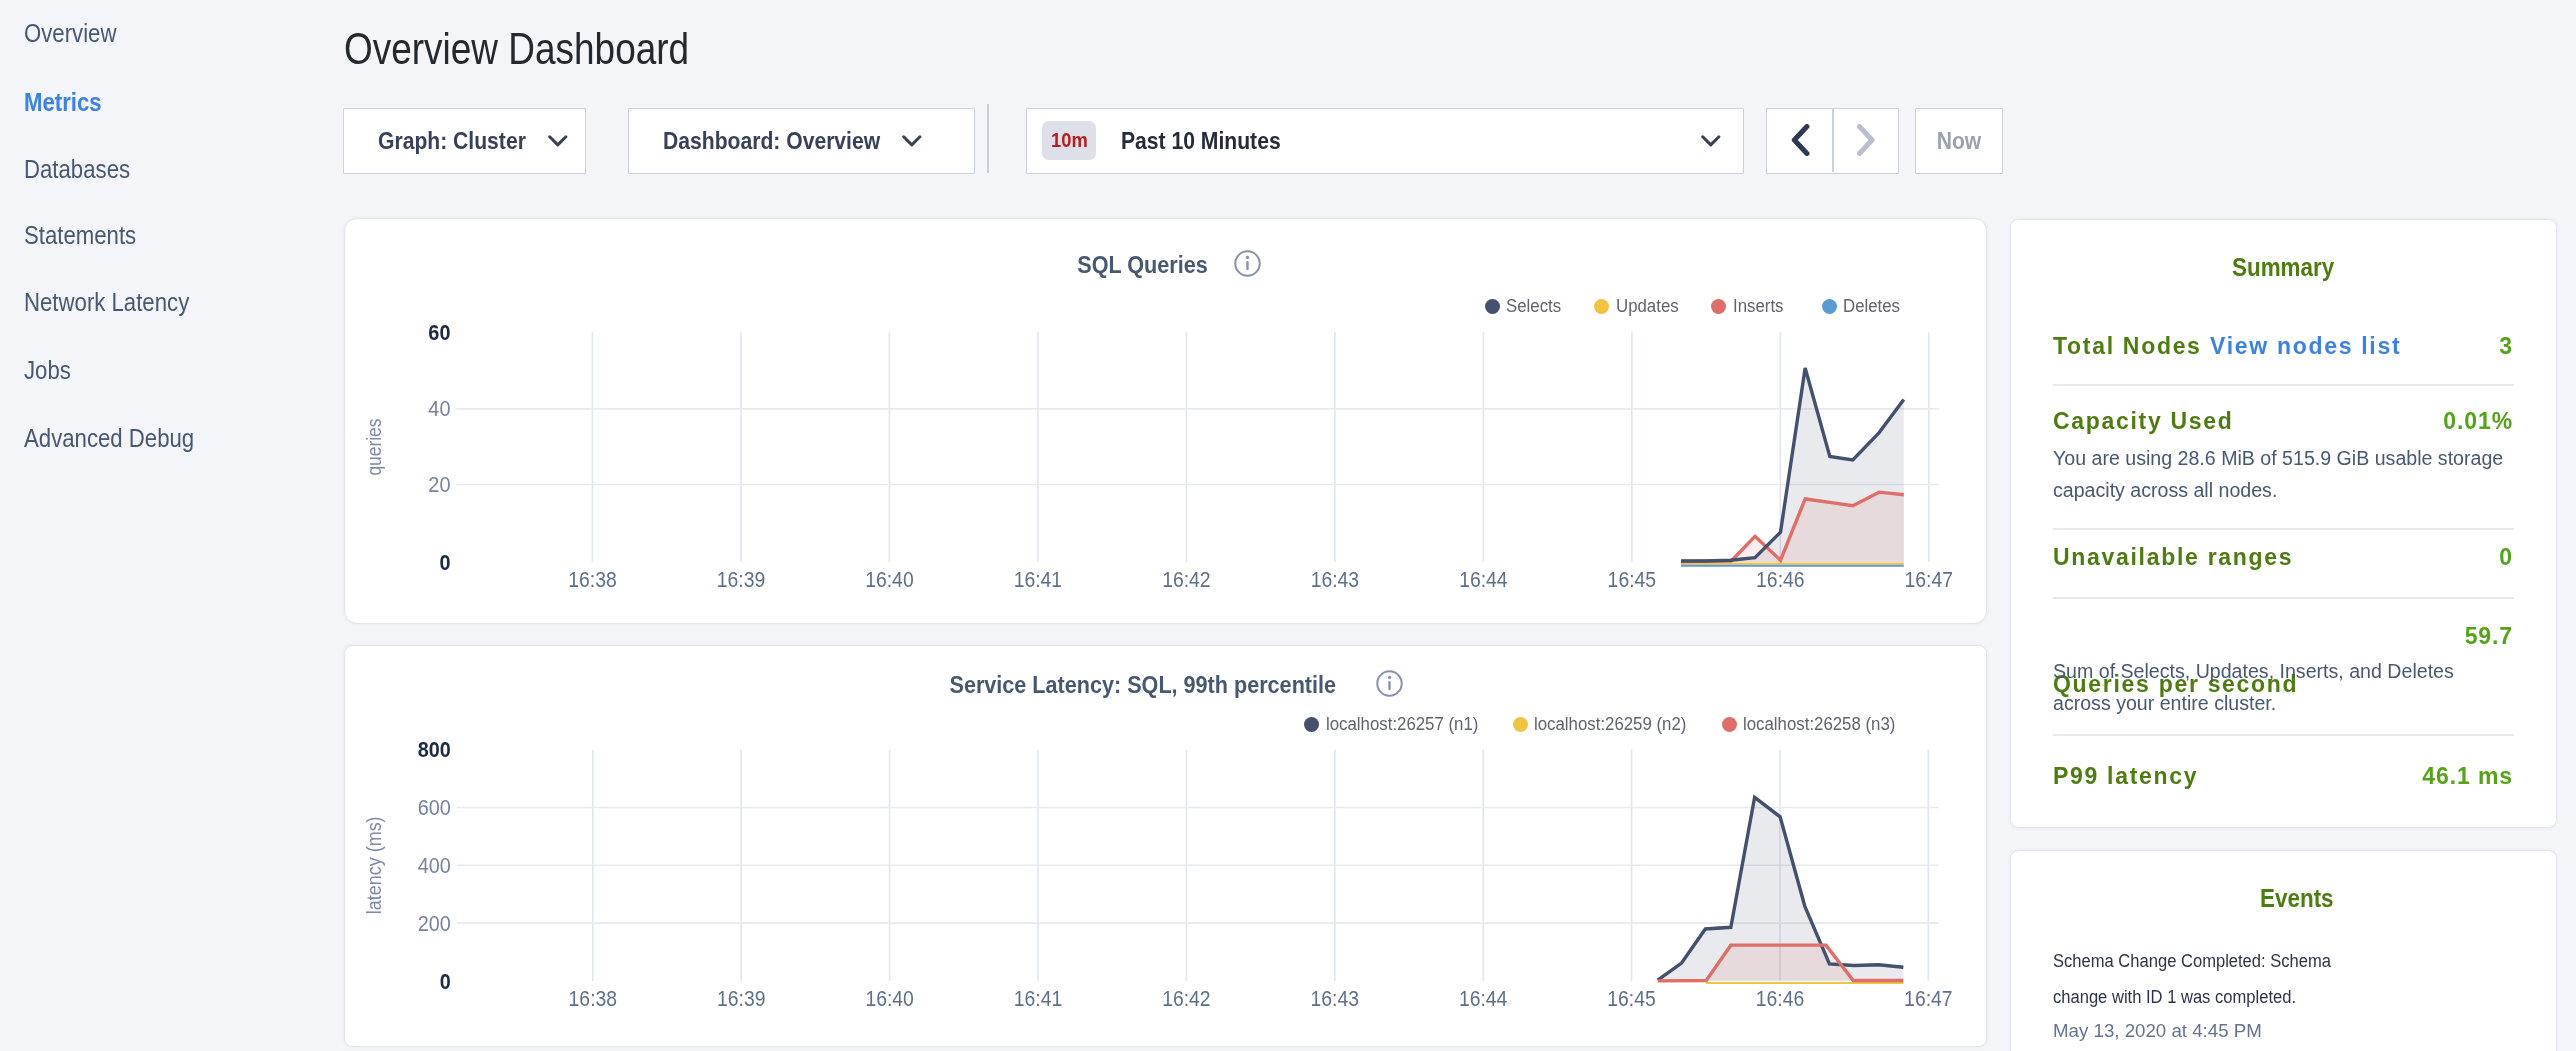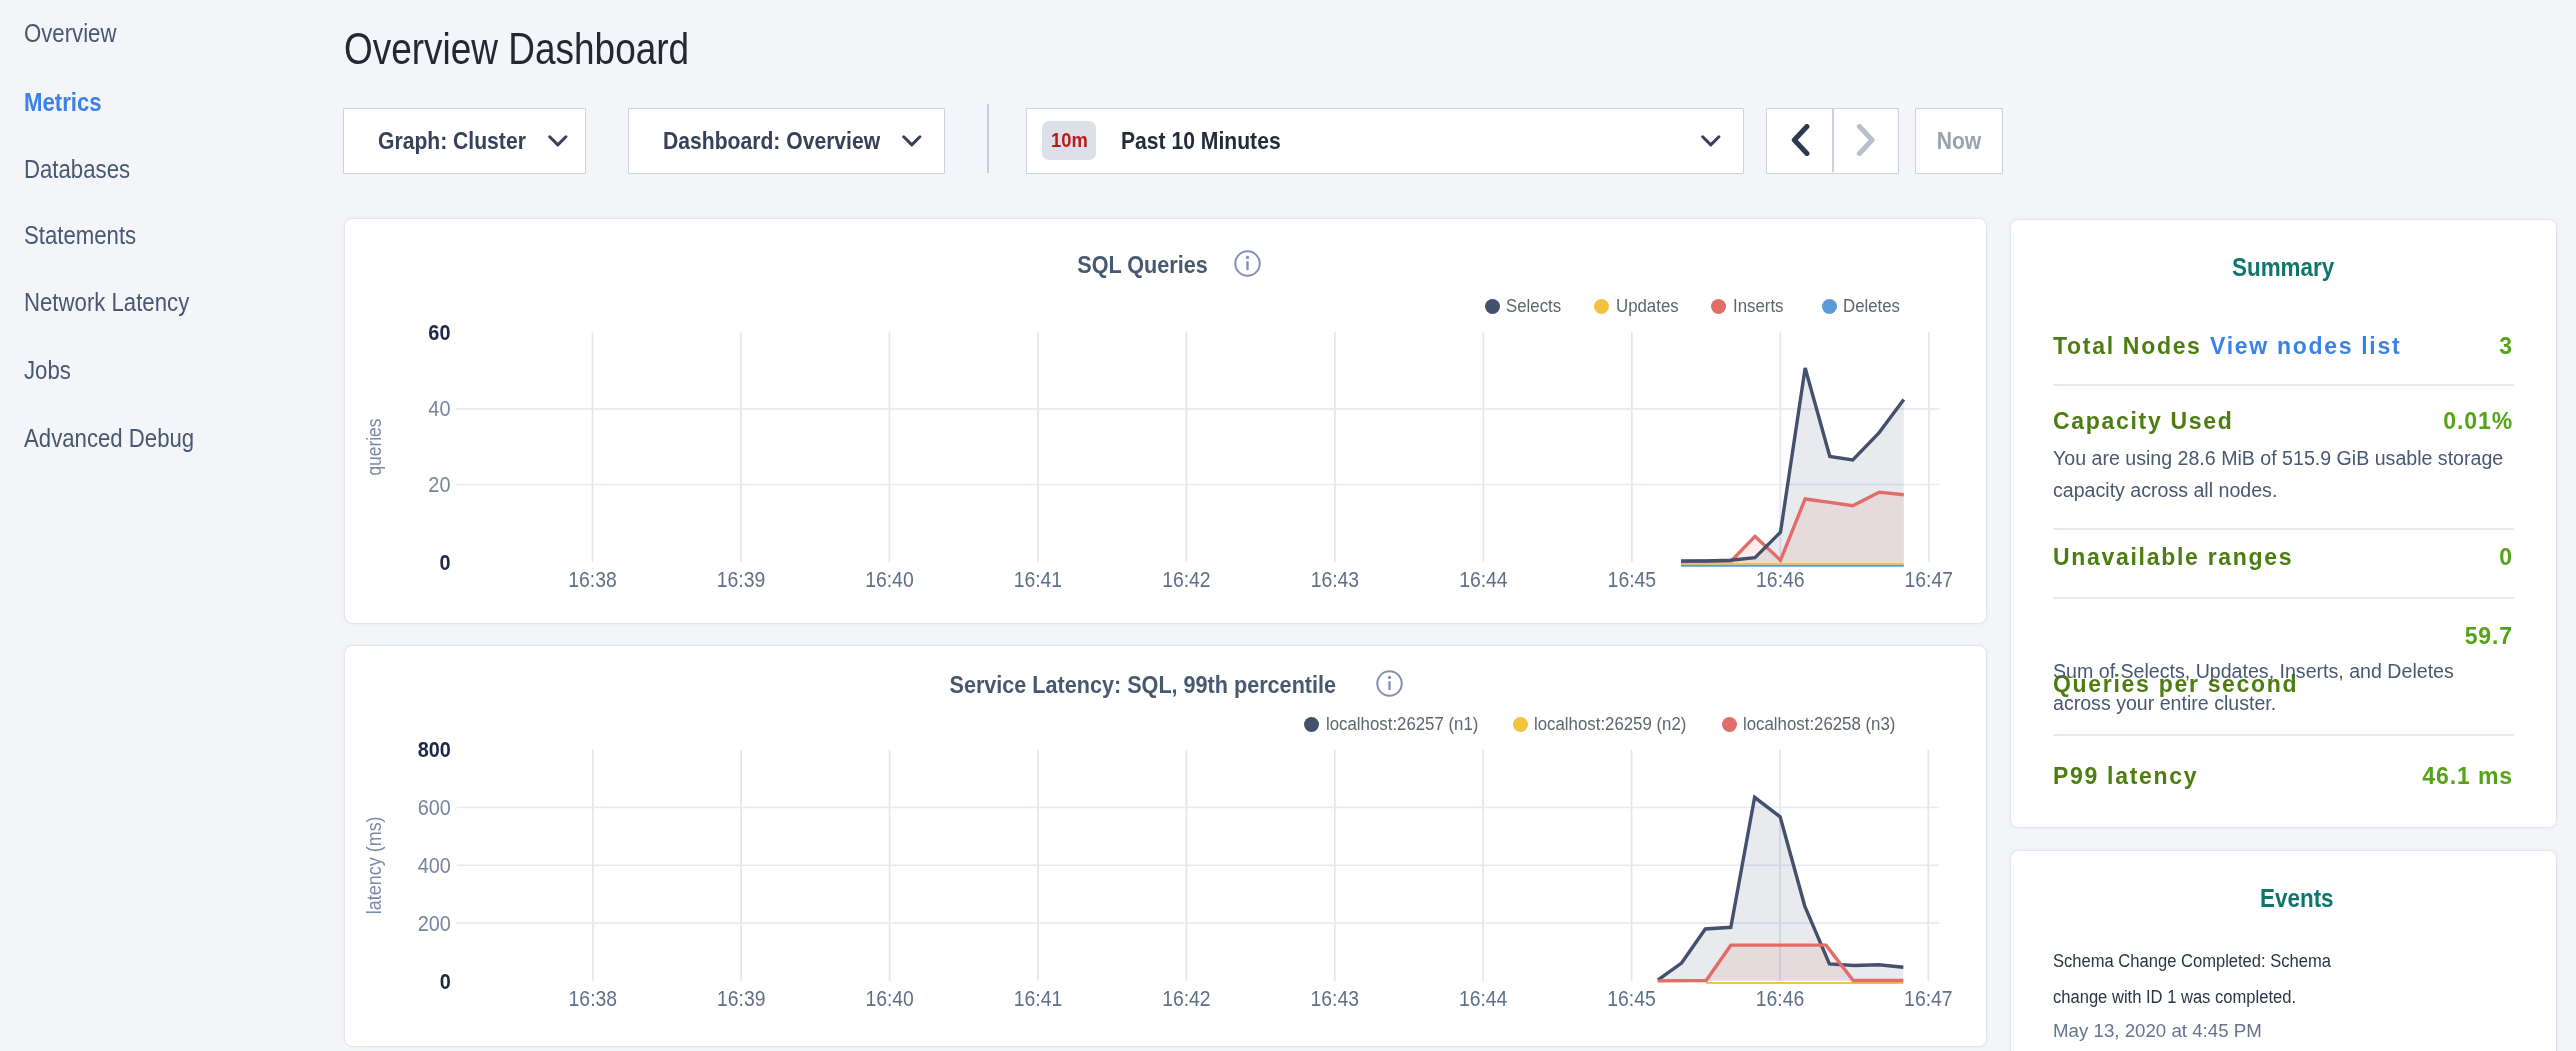--- a/index.html
+++ b/index.html
@@ -18,21 +18,21 @@
   background:#dde0e9; border-radius:6.8px; text-align:center;
   font-size:20.4px; font-weight:bold; color:#b91c1c; line-height:39px; }
 .badge i { display:inline-block; font-style:normal; transform:scaleX(0.9); }
 .card { position:absolute; background:#fff; border:1.7px solid #e2e4eb;
   border-radius:8.5px; box-shadow:0 0 4.3px rgba(60,70,90,0.06); }
 .ctitle { position:absolute; left:0; width:100%; top:32px; text-align:center; }
 .ctitle span { display:inline-block; font-size:24px; font-weight:bold; color:#475872;
   vertical-align:middle; transform:scaleX(0.9); }
 .ctitle svg { vertical-align:middle; margin-left:18.7px; margin-top:-3.4px; }
 .phead { position:absolute; width:100%; text-align:center; font-size:25.5px;
-  font-weight:bold; color:#0f766e; }
+  font-weight:bold; color:#4d7c0f; }
 .phead i { display:inline-block; font-style:normal; transform:scaleX(0.88); }
 .shead { position:absolute; font-size:23px; font-weight:bold; color:#4d7c0f; letter-spacing:1.7px; }
 .sval { position:absolute; font-size:23px; font-weight:bold; color:#53a417; letter-spacing:0.9px; }
 .sdesc { position:absolute; font-size:19.6px; color:#475872; line-height:32px; }
 .hr { position:absolute; left:42px; right:42px; height:1.7px; background:#e7e9ee; }
 </style></head>
 <body>
 <div class="nav" style="left:24px;top:18.7px;">Overview</div>
 <div class="nav active" style="left:24px;top:88px;">Metrics</div>
 <div class="nav" style="left:24px;top:155px;">Databases</div>
@@ -43,21 +43,21 @@
 
 <div class="title">Overview Dashboard</div>
 <div class="btn" style="left:343px;width:243px;">
   <span class="lbl" style="left:34px;">Graph: Cluster</span>
   <span class="chev" style="left:204px;margin-top:-6px;">
       <svg width="19.6" height="12" viewBox="0 0 23 14">
         <path d="M2 2 L11.5 11.5 L21 2" fill="none" stroke="#37415a" stroke-width="3.5" stroke-linecap="round" stroke-linejoin="round"></path>
       </svg>
     </span>
 </div>
-<div class="btn" style="left:628px;width:317px;text-decoration:underline;">
+<div class="btn" style="left:628px;width:347px;text-decoration:underline;">
   <span class="lbl" style="left:34px;">Dashboard: Overview</span>
   <span class="chev" style="left:273px;margin-top:-6px;">
       <svg width="19.6" height="12" viewBox="0 0 23 14">
         <path d="M2 2 L11.5 11.5 L21 2" fill="none" stroke="#37415a" stroke-width="3.5" stroke-linecap="round" stroke-linejoin="round"></path>
       </svg>
     </span>
 </div>
 <div class="vdiv"></div>
 <div class="btn" style="left:1026px;width:718px;">
   <span class="badge"><i>10m</i></span>
@@ -74,21 +74,21 @@
         <path d="M20 3 L5 19 L20 35" fill="none" stroke="#2e3850" stroke-width="6" stroke-linecap="round" stroke-linejoin="round"></path>
       </svg></span>
   <span class="abs" style="left:89px;top:15.3px;"><svg width="20.4" height="32" viewBox="0 0 24 38">
         <path d="M4 3 L19 19 L4 35" fill="none" stroke="#b9bfcc" stroke-width="6" stroke-linecap="round" stroke-linejoin="round"></path>
       </svg></span>
 </div>
 <div class="btn" style="left:1915px;width:88px;">
   <span class="lbl" style="left:50%;transform:translate(-50%,-50%) scaleX(0.88);transform-origin:center;color:#9aa2b2;">Now</span>
 </div>
 
-<div class="card" style="left:344px;top:218px;width:1643px;height:406px;">
+<div class="card" style="left:344px;top:218px;width:1643px;height:406px;border-radius:13px;">
     <div class="ctitle"><span>SQL Queries</span><svg width="27" height="27" viewBox="0 0 32 32">
         <circle cx="16" cy="16" r="14.5" fill="none" stroke="#8591ad" stroke-width="2.4"></circle>
         <rect x="14.6" y="13" width="2.8" height="11" rx="1.4" fill="#8591ad"></rect>
         <circle cx="16" cy="8.8" r="2" fill="#8591ad"></circle>
       </svg></div>
     <svg class="abs" style="left:0;top:0;" width="1643" height="406" viewBox="0 0 1932 477">
       <line x1="291.0" y1="133" x2="291.0" y2="403" stroke="#e2e6ef" stroke-width="2"></line>
       <line x1="465.6" y1="133" x2="465.6" y2="403" stroke="#e2e6ef" stroke-width="2"></line>
       <line x1="640.2" y1="133" x2="640.2" y2="403" stroke="#e2e6ef" stroke-width="2"></line>
       <line x1="814.8" y1="133" x2="814.8" y2="403" stroke="#e2e6ef" stroke-width="2"></line>

